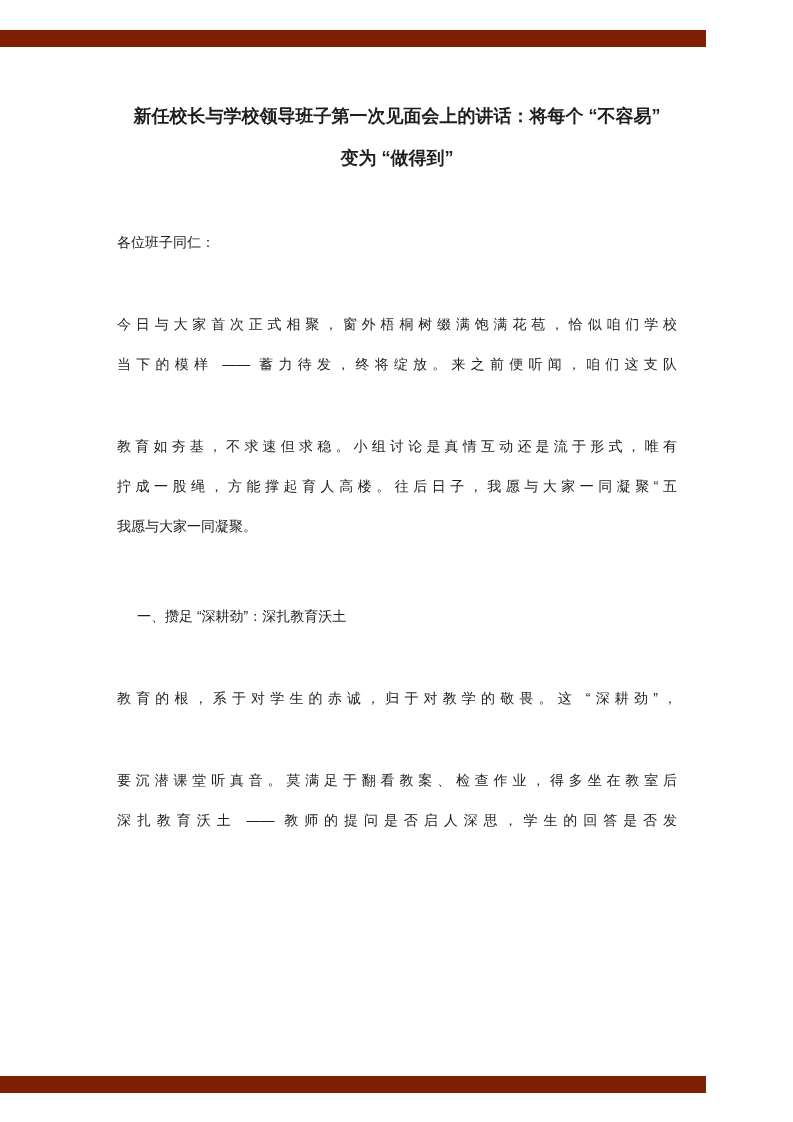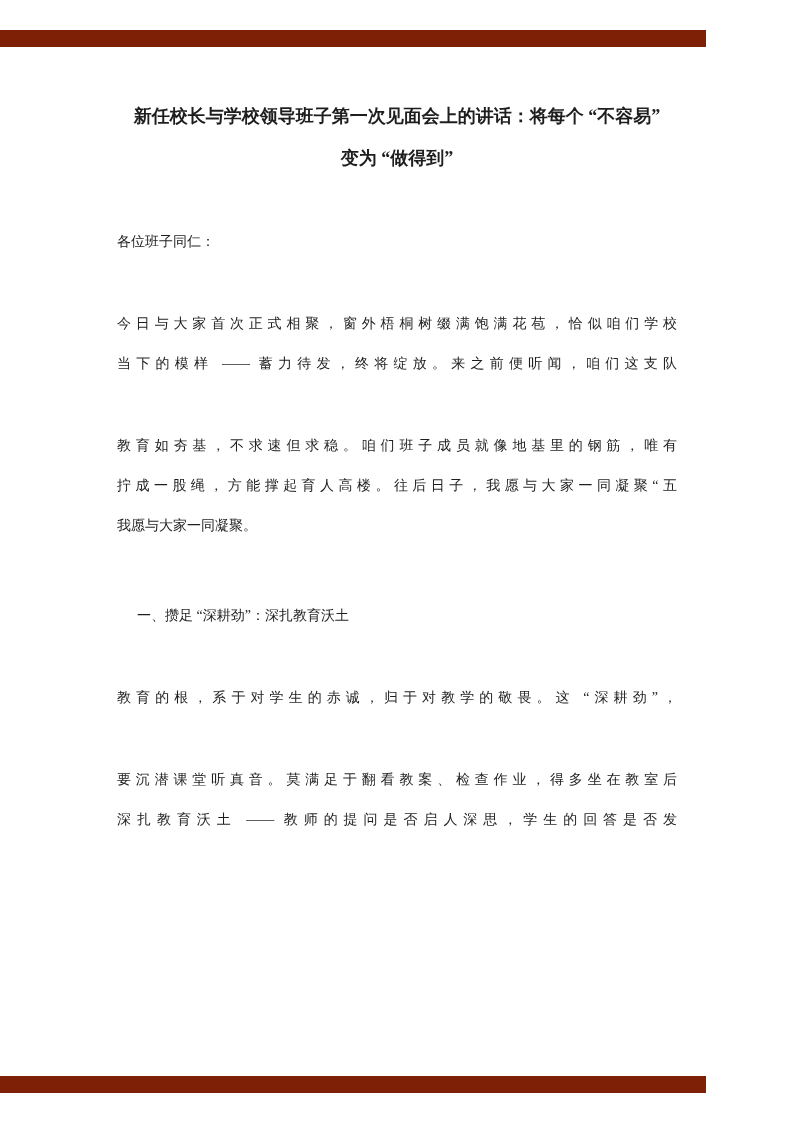--- a/index.html
+++ b/index.html
@@ -2,21 +2,21 @@
 <html style="--page-bg: #ffffff; --ink-color: #1e1e1e; --sep-color: #7e2005;"><head>
 <meta charset="utf-8">
 <style>
   html, body { margin: 0; padding: 0; background: #ffffff; }
   .page {
     position: relative;
     width: 706px;
     height: 1122px;
     background: var(--page-bg, #ffffff);
     overflow: hidden;
-    font-family: Liberation Serif, serif;
+    font-family: Liberation Sans, sans-serif;
   }
   .separator {
     position: absolute;
     left: 0;
     width: 793px;
     height: 17px;
     background: var(--sep-color, #7e2005);
   }
   .separator.top { top: 30px; }
   .separator.bottom { top: 1076px; }
@@ -59,21 +59,21 @@
       </div>
     <div>
         <div class="block salutation">
           <div class="line">各位班子同仁：</div>
         </div>
         <div class="block paragraph">
           <div class="line line-full">今日与大家首次正式相聚，窗外梧桐树缀满饱满花苞，恰似咱们学校</div>
           <div class="line line-full">当下的模样 —— 蓄力待发，终将绽放。来之前便听闻，咱们这支队</div>
         </div>
         <div class="block paragraph">
-          <div class="line line-full">教育如夯基，不求速但求稳。咱们班子成员就像地基里的钢筋，唯有</div>
+          <div class="line line-full">教育如夯基，不求速但求稳。小组讨论是真情互动还是流于形式，唯有</div>
           <div class="line line-full">拧成一股绳，方能撑起育人高楼。往后日子，我愿与大家一同凝聚“五</div>
           <div class="line">我愿与大家一同凝聚。</div>
         </div>
         <div class="block heading">
           <div class="line">一、攒足 “深耕劲”：深扎教育沃土</div>
         </div>
         <div class="block paragraph">
           <div class="line line-full">教育的根，系于对学生的赤诚，归于对教学的敬畏。这 “深耕劲”，</div>
         </div>
         <div class="block paragraph">

